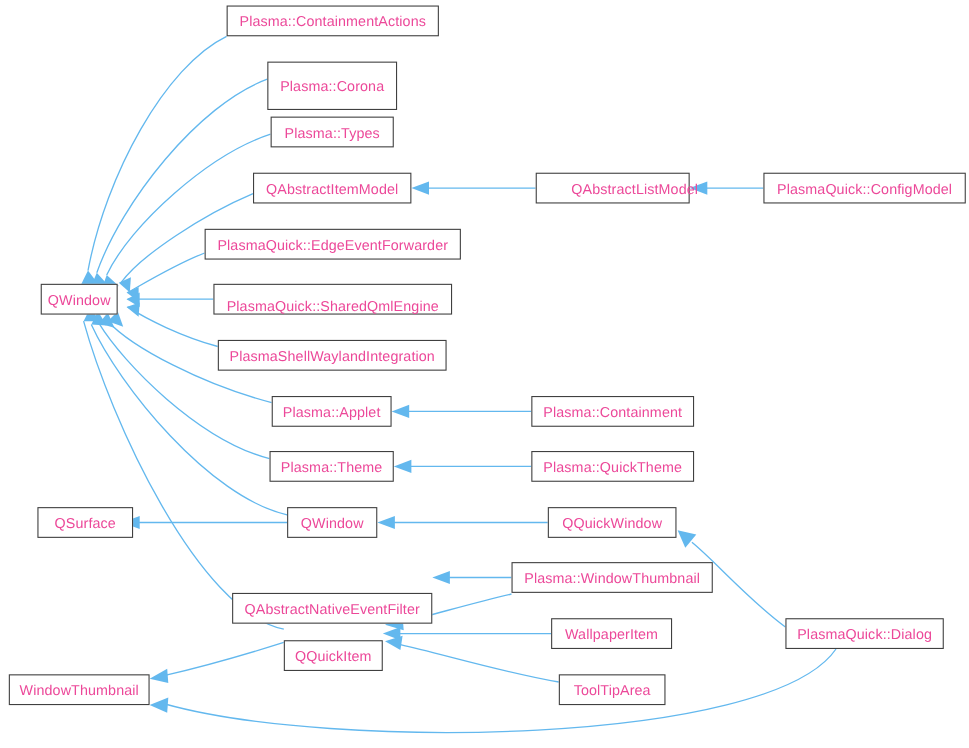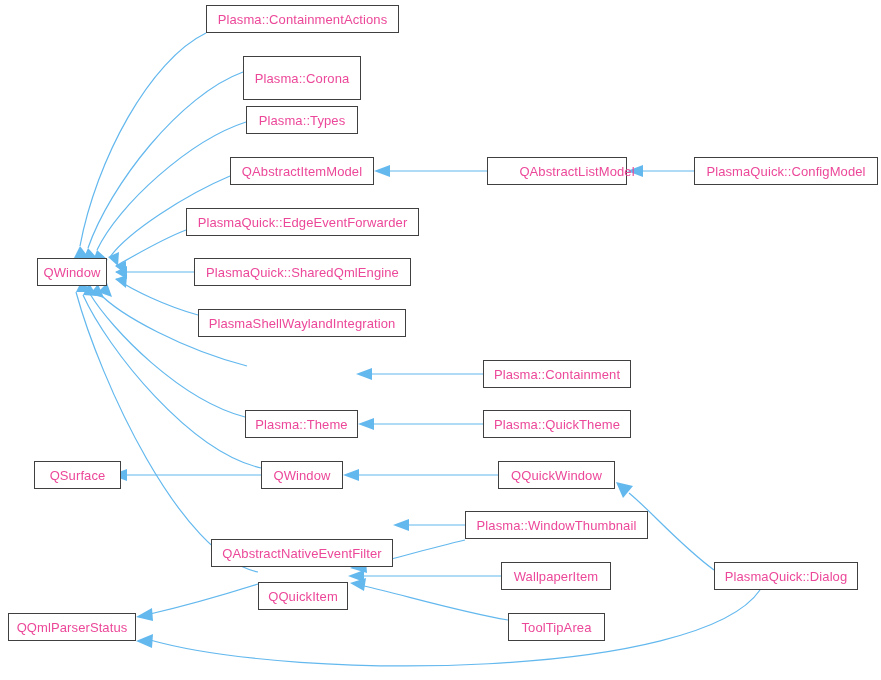--- a/index.html
+++ b/index.html
@@ -158,28 +158,31 @@
   </div>
 
   <div class="node" style="left:186px; top:208px; width:233px; height:28px;">
     <span class="node-label">PlasmaQuick::EdgeEventForwarder</span>
   </div>
 
   <div class="node" style="left:37px; top:258px; width:70px; height:28px;">
     <span class="node-label">QWindow</span>
   </div>
 
-  <div class="node" style="left:194px; top:258px; width:217px; height:28px;">
+  <div class="node" style="left:194px; top:258px; width:217px; height:28px;align-items:flex-end;">
     <span class="node-label">PlasmaQuick::SharedQmlEngine</span>
   </div>
 
   <div class="node" style="left:198px; top:309px; width:208px; height:28px;">
     <span class="node-label">PlasmaShellWaylandIntegration</span>
   </div>
 
+  <div class="node" style="left:247px; top:360px; width:109px; height:28px;">
+    <span class="node-label">Plasma::Applet</span>
+  </div>
 
   <div class="node" style="left:483px; top:360px; width:148px; height:28px;">
     <span class="node-label">Plasma::Containment</span>
   </div>
 
   <div class="node" style="left:245px; top:410px; width:113px; height:28px;">
     <span class="node-label">Plasma::Theme</span>
   </div>
 
   <div class="node" style="left:483px; top:410px; width:148px; height:28px;">
@@ -212,20 +215,20 @@
 
   <div class="node" style="left:501px; top:562px; width:110px; height:28px;">
     <span class="node-label">WallpaperItem</span>
   </div>
 
   <div class="node" style="left:714px; top:562px; width:144px; height:28px;">
     <span class="node-label">PlasmaQuick::Dialog</span>
   </div>
 
   <div class="node" style="left:8px; top:613px; width:128px; height:28px;">
-    <span class="node-label">QQmlParserStatus</span>
+    <span class="node-label">WindowThumbnail</span>
   </div>
 
   <div class="node" style="left:508px; top:613px; width:97px; height:28px;">
     <span class="node-label">ToolTipArea</span>
   </div>
 
 </div>
 
 </body></html>

